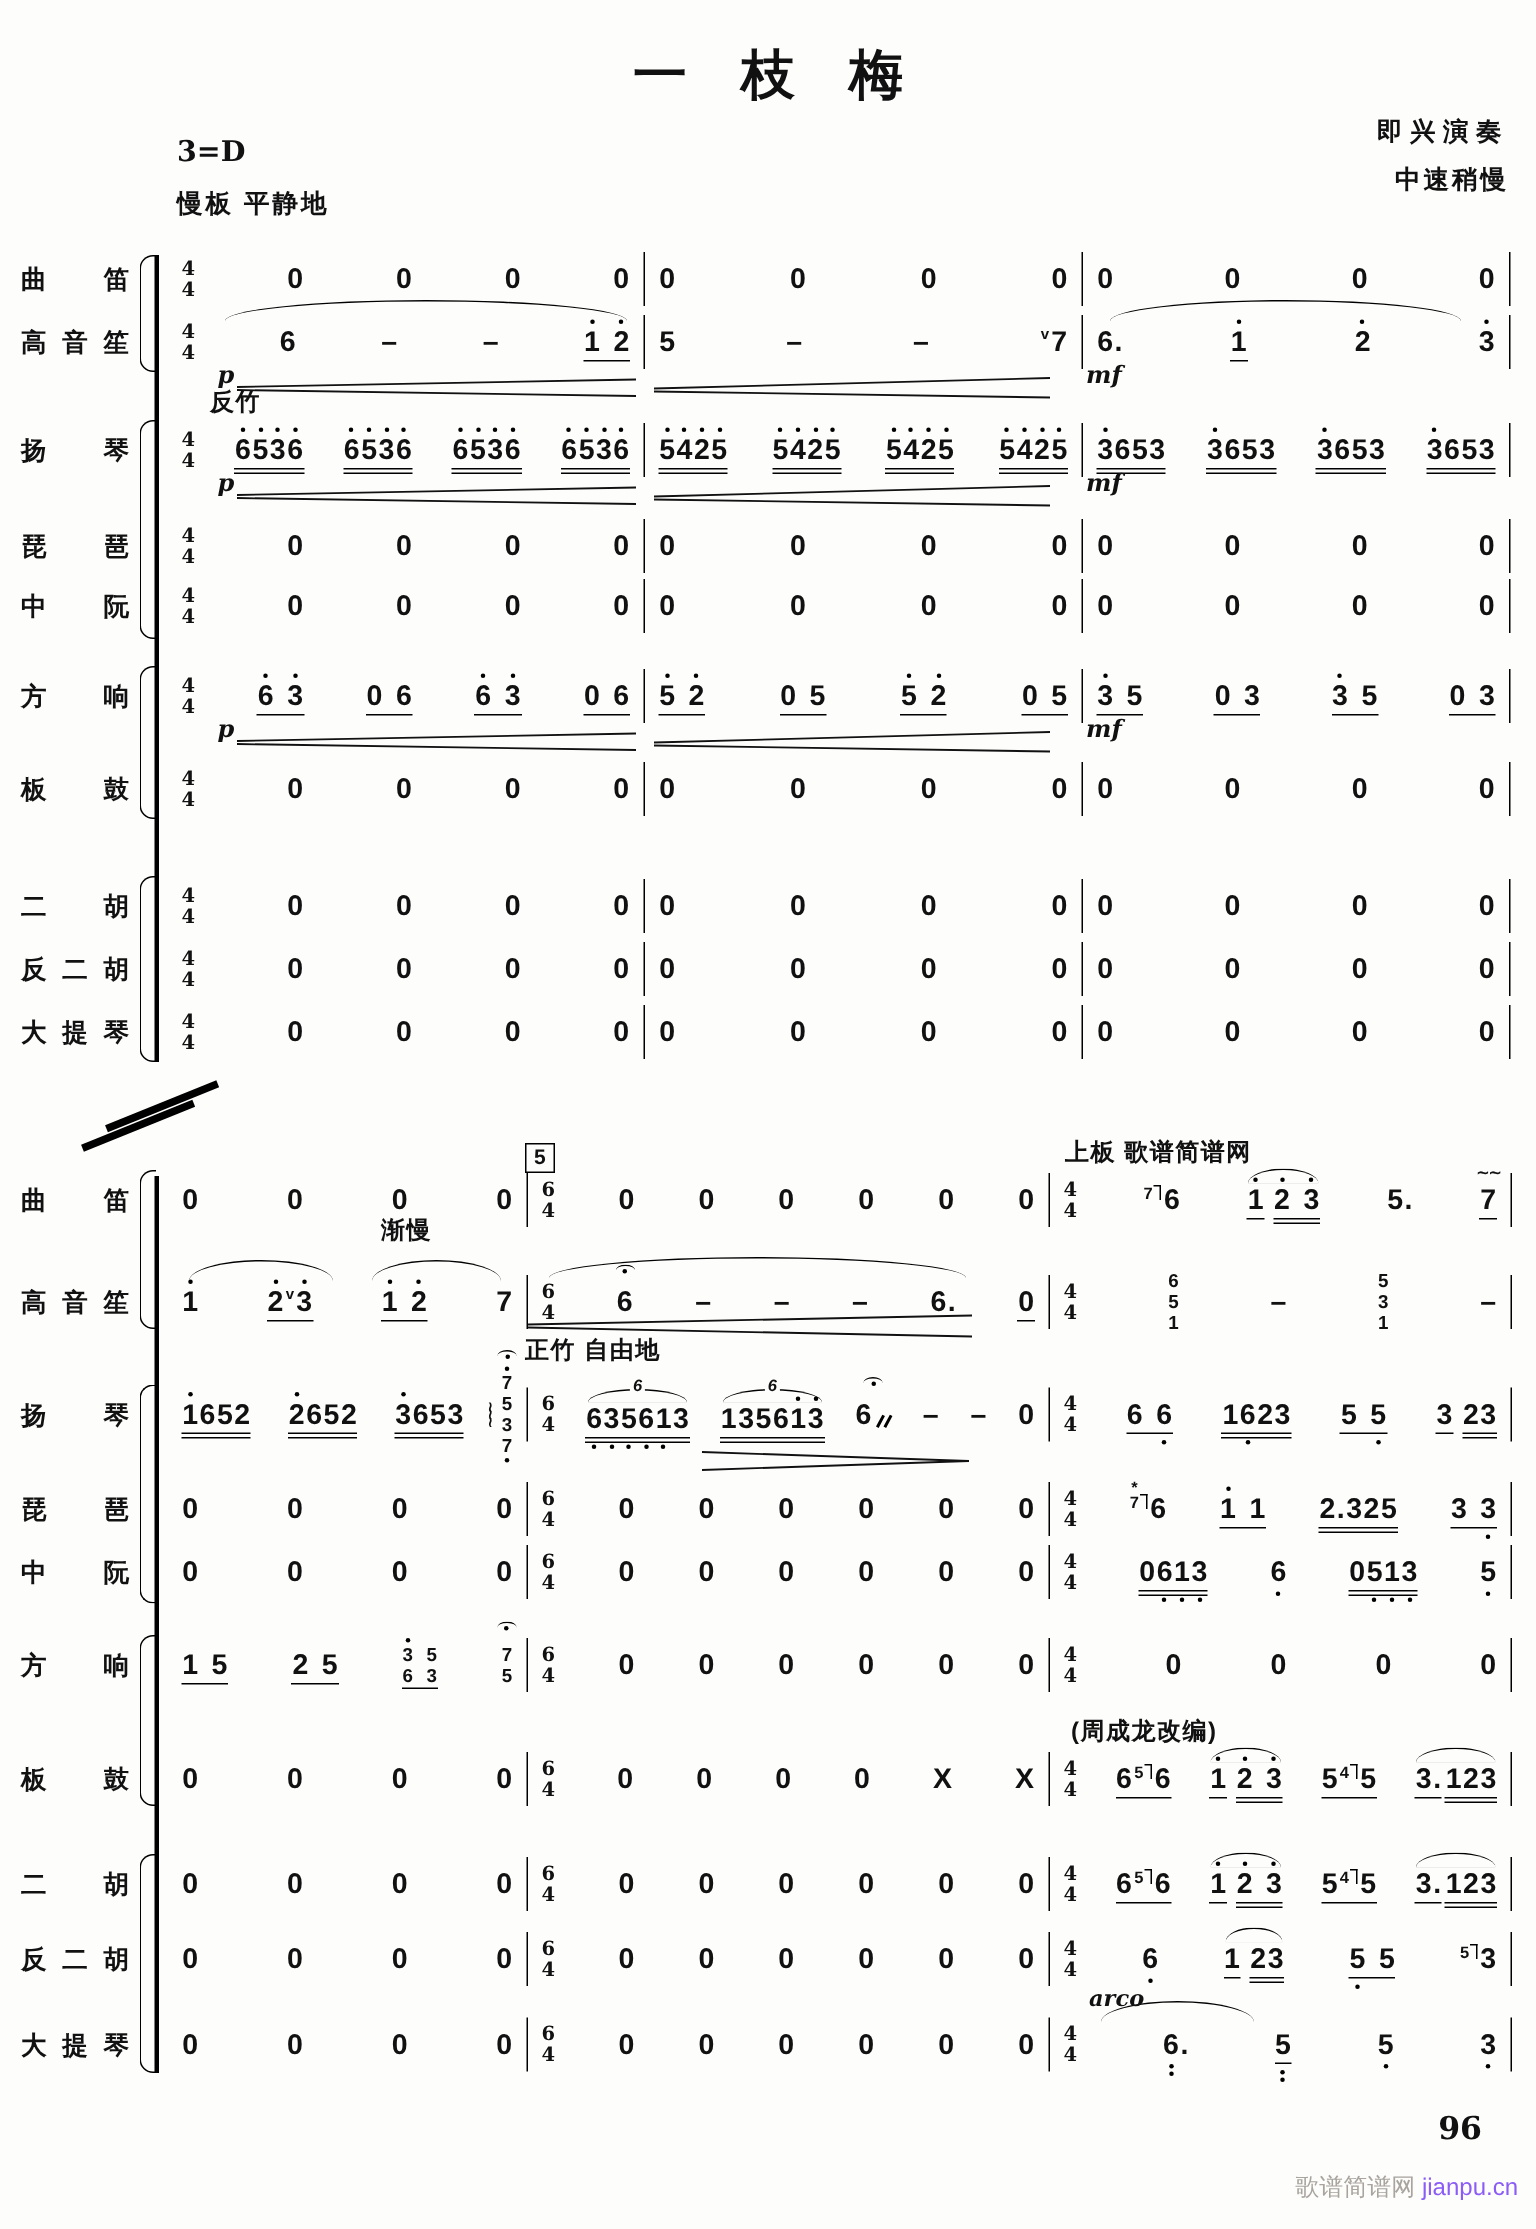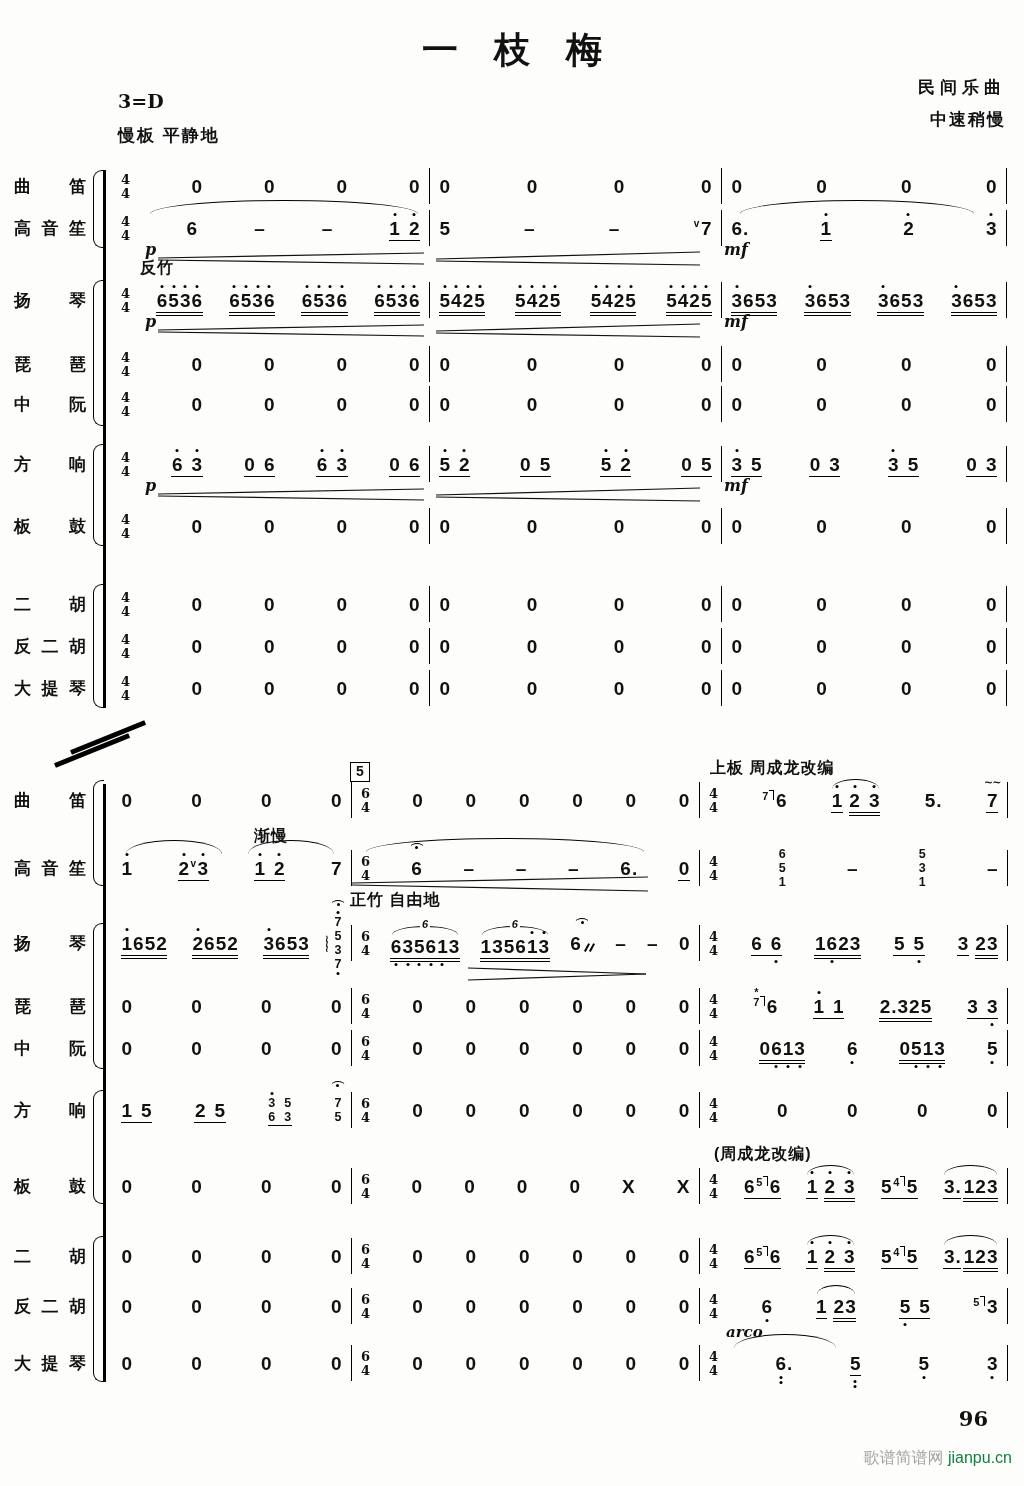--- a/index.html
+++ b/index.html
@@ -77,28 +77,28 @@
   .arco{font-family:"DejaVu Serif",serif;font-style:italic;font-size:15px;font-weight:bold;}
   
   .sep{position:absolute;left:52px;top:722px;width:120px;height:52px;}
   .sep i{position:absolute;display:block;width:80px;height:4.6px;background:#000;transform:rotate(-22deg);}
   .sep .s1{top:26px;left:0;}.sep .s2{top:13px;left:16px;}
   
   .pagenum{position:absolute;right:36px;top:1406px;font-size:21px;font-weight:bold;
            font-family:"DejaVu Serif",serif;}
   .wm{position:absolute;right:12px;top:1448px;font-size:16px;}
   .wm .g{color:#a9a49e;}
-  .wm .o{color:#15803d;text-align:center;}
+  .wm .o{color:#8b5cf6;text-align:center;}
 </style>
 </head>
 <body>
 
 <div class="page">
   <div class="title">一枝梅</div>
-  <div class="credit c1">民间乐曲</div>
+  <div class="credit c1">即兴演奏</div>
   <div class="credit c2">中速稍慢</div>
   <div class="key">3=D</div>
   <div class="tempo">慢板 平静地</div>
 
   <div id="score">
       <div class="system" style="top: 168px; height: 560px;">
         <div class="sysline" style="top: 2px; height: 538px;"></div>
         <div class="brace" style="top: 2px; height: 78px;"></div>
         <div class="brace" style="top: 112px; height: 146px;"></div>
         <div class="brace" style="top: 276px; height: 102px;"></div>
@@ -929,22 +929,22 @@
         <div class="arc" style="left: 248px; top: 62px; width: 86px;"></div>
         <div class="arc" style="left: 366px; top: 60px; width: 278px;"></div>
         <div class="arc" style="left: 734px; top: 556px; width: 102px;"></div>
         <svg class="ovl" width="1024" height="630">
           <line x1="352" y1="105" x2="648" y2="99" stroke="#111" stroke-width="1.2"></line>
           <line x1="352" y1="107" x2="648" y2="113" stroke="#111" stroke-width="1.2"></line>
           <line x1="468" y1="190" x2="646" y2="196" stroke="#111" stroke-width="1.2"></line>
           <line x1="468" y1="202" x2="646" y2="196" stroke="#111" stroke-width="1.2"></line>
         </svg>
         <div class="txt reh" style="left: 350px; top: -16px;">5</div>
-        <div class="txt lbl" style="left: 710px; top: -20px;">上板  周成龙改编</div>
-        <div class="txt lbl" style="left: 254px; top: 48px;">渐慢</div>
+        <div class="txt lbl" style="left: 710px; top: -20px;">上板  歌谱简谱网</div>
+        <div class="txt lbl" style="left: 254px; top: 32px;">渐慢</div>
         <div class="txt lbl" style="left: 350px; top: 112px; text-align: center;">正竹  自由地</div>
         <div class="txt lbl" style="left: 714px; top: 366px;">(周成龙改编)</div>
         <div class="txt arco" style="left: 726px; top: 545px;">arco</div>
       </div>
     </div>
 
   <div class="sep">
       <i class="s1"></i>
       <i class="s2"></i>
     </div>

